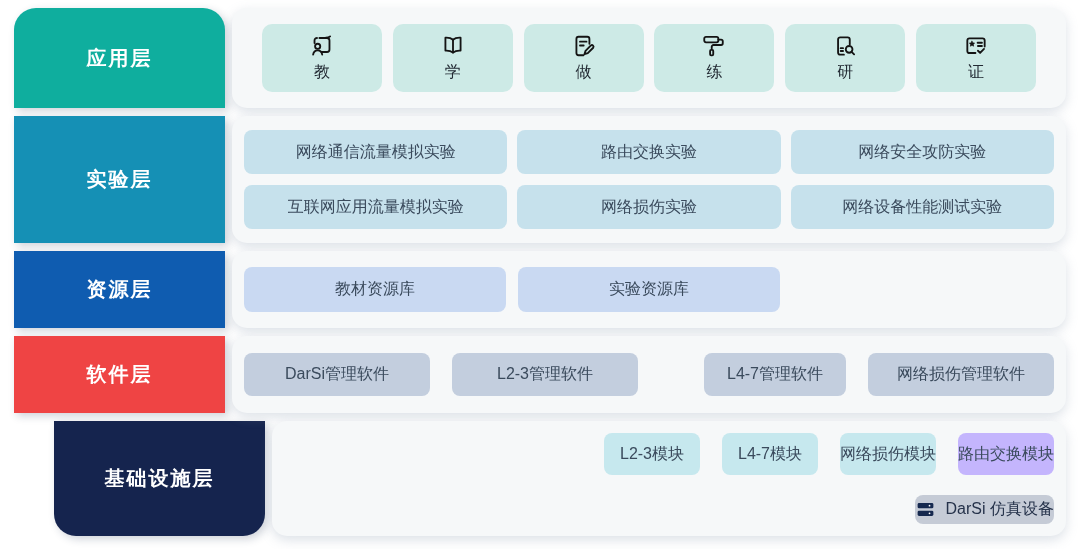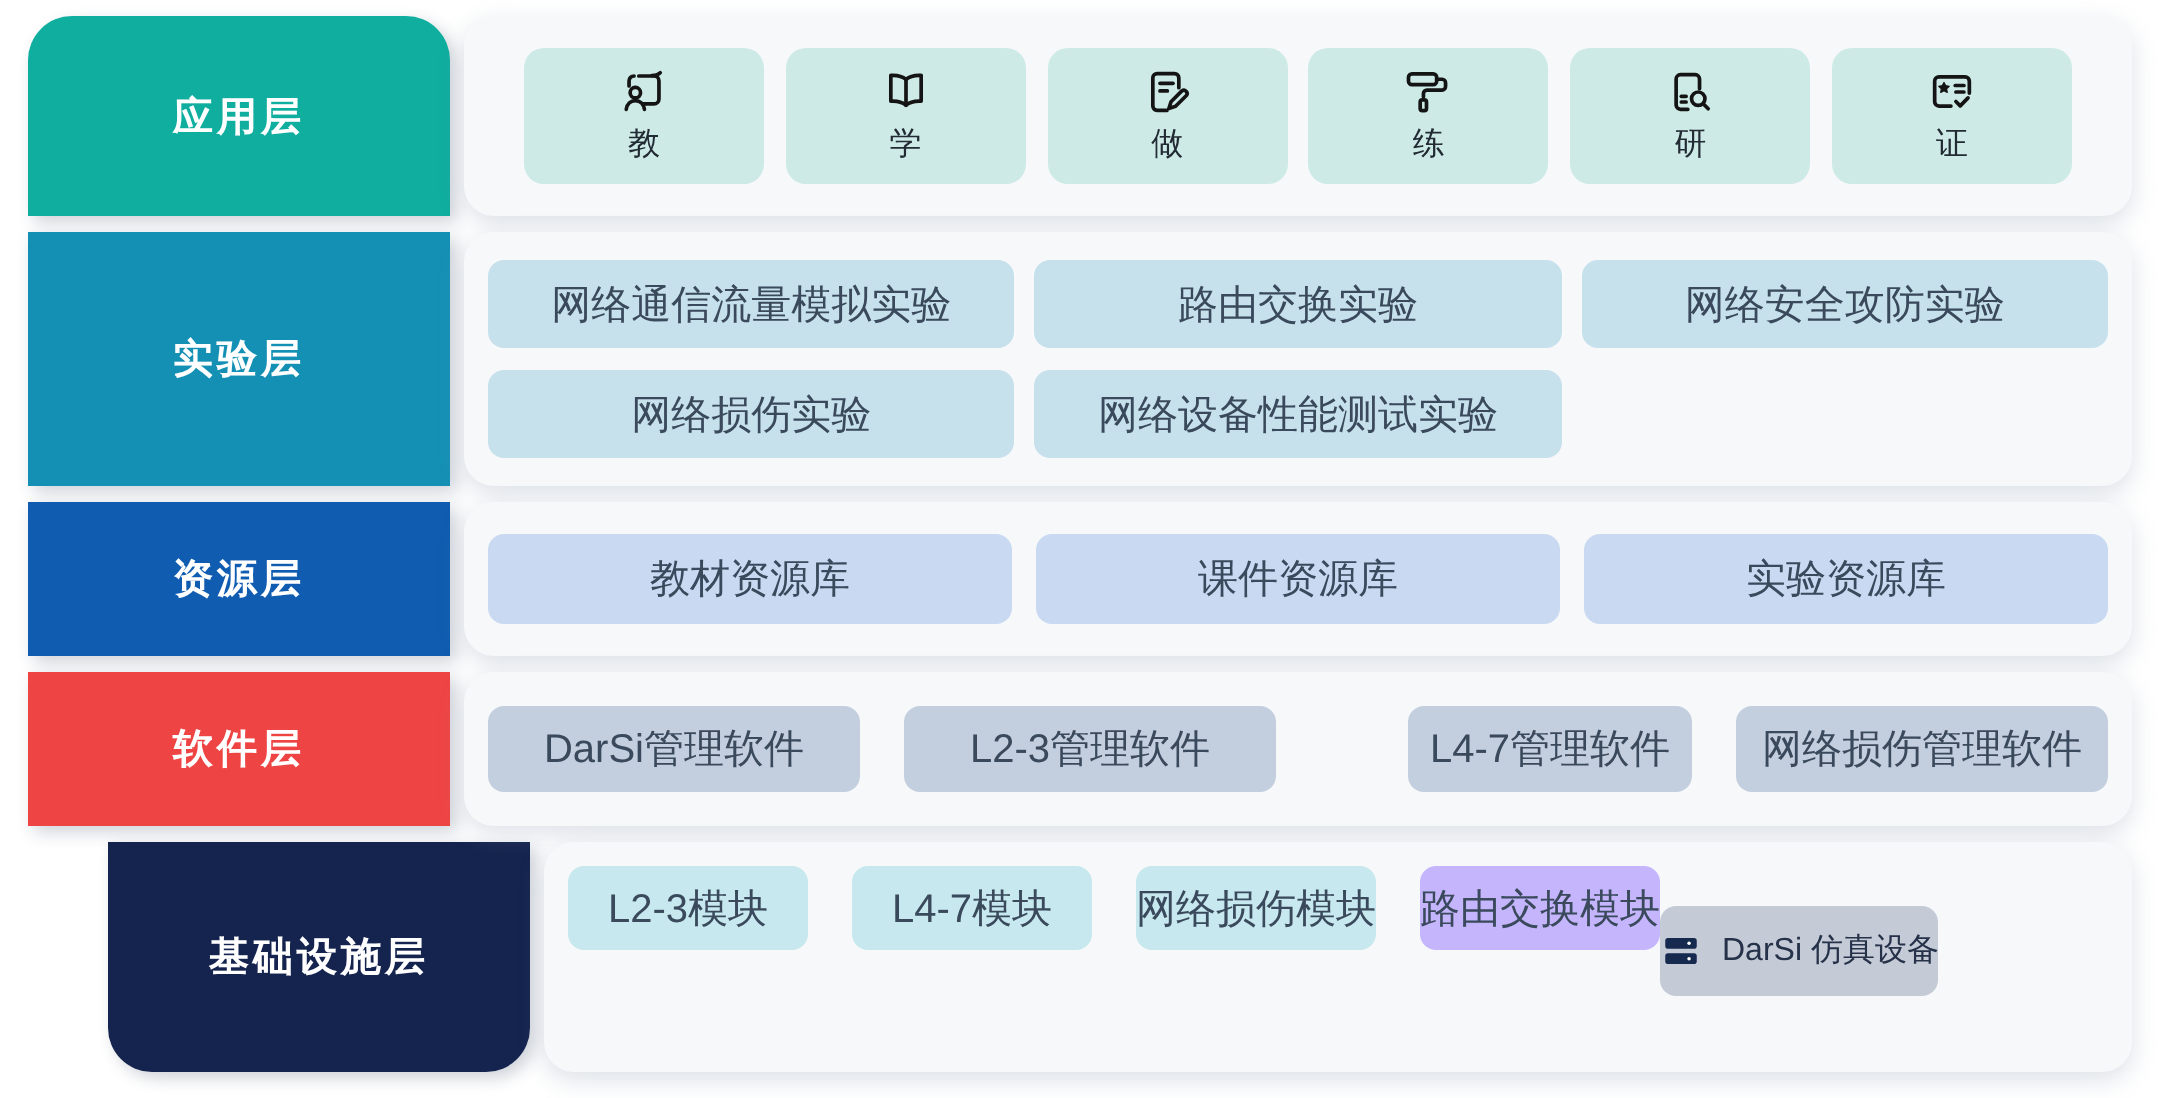--- a/index.html
+++ b/index.html
@@ -17,28 +17,28 @@
   .card{flex:1;background:#f6f8f9;border-radius:15px;box-shadow:0 4px 12px rgba(140,155,175,.30);
         box-sizing:border-box;position:relative;}
   
   .app-grid{height:100%;display:flex;align-items:center;justify-content:space-between;padding:0 30px;box-sizing:border-box;}
   .app-box{width:120px;height:68px;border-radius:10px;display:flex;flex-direction:column;
         align-items:center;justify-content:center;gap:3px;}
   .app-box svg{width:26px;height:26px;display:block;}
   .app-label{font-size:16px;color:#222a33;}
   
   .pill{display:flex;align-items:center;justify-content:center;border-radius:8px;
-        font-size:20px;color:#3a4a5c;white-space:nowrap;}
+        font-size:16px;color:#3a4a5c;white-space:nowrap;}
   .grid-exp{height:100%;box-sizing:border-box;padding:14px 12px;display:grid;
         grid-template-columns:repeat(3,1fr);grid-auto-rows:1fr;gap:11px 10px;}
   .grid-res{height:100%;box-sizing:border-box;padding:16px 12px;display:grid;
         grid-template-columns:repeat(3,1fr);gap:12px;}
   .grid-soft{height:100%;box-sizing:border-box;padding:17px 12px;display:grid;
         grid-template-columns:repeat(4,1fr);gap:22px;}
-  .infra-inner{height:100%;box-sizing:border-box;padding:12px;display:flex;flex-direction:row;}
+  .infra-inner{height:100%;box-sizing:border-box;padding:12px;display:flex;flex-direction:column;align-items:flex-end;}
   .grid-infra{display:grid;grid-template-columns:repeat(4,1fr);gap:22px;height:42px;flex:none;}
   .device-bar{margin-top:20px;height:45px;border-radius:8px;display:flex;align-items:center;
         justify-content:center;gap:10px;font-size:16px;color:#25324a;}
   .device-bar svg{width:21px;height:21px;display:block;}
   .ic{stroke:#141414;stroke-width:1.7;fill:none;stroke-linecap:round;stroke-linejoin:round;}
 </style>
 </head>
 <body>
 
 <div class="wrap">
@@ -129,32 +129,32 @@
     </div>
   </div>
 
   <div class="row row-exp">
     <div class="layer-label" style="background: rgb(21, 144, 181);">实验层</div>
     <div class="card">
       <div class="grid-exp">
         <div class="pill" style="background: rgb(198, 225, 236);">网络通信流量模拟实验</div>
         <div class="pill" style="background: rgb(198, 225, 236);">路由交换实验</div>
         <div class="pill" style="background: rgb(198, 225, 236);">网络安全攻防实验</div>
+        <div class="pill" style="background: rgb(198, 225, 236);">互联网应用流量模拟实验</div>
         <div class="pill" style="background: rgb(198, 225, 236);">网络损伤实验</div>
         <div class="pill" style="background: rgb(198, 225, 236);">网络设备性能测试实验</div>
       </div>
     </div>
   </div>
 
   <div class="row row-res">
     <div class="layer-label" style="background: rgb(15, 92, 176);">资源层</div>
     <div class="card">
       <div class="grid-res">
         <div class="pill" style="background: rgb(201, 217, 242);">教材资源库</div>
-        <div class="pill" style="background: rgb(201, 217, 242);">课件资源库</div>
         <div class="pill" style="background: rgb(201, 217, 242);">实验资源库</div>
       </div>
     </div>
   </div>
 
   <div class="row row-soft">
     <div class="layer-label" style="background: #ef4444;">软件层</div>
     <div class="card">
       <div class="grid-soft">
         <div class="pill" style="background: rgb(195, 206, 222);">DarSi管理软件</div>

